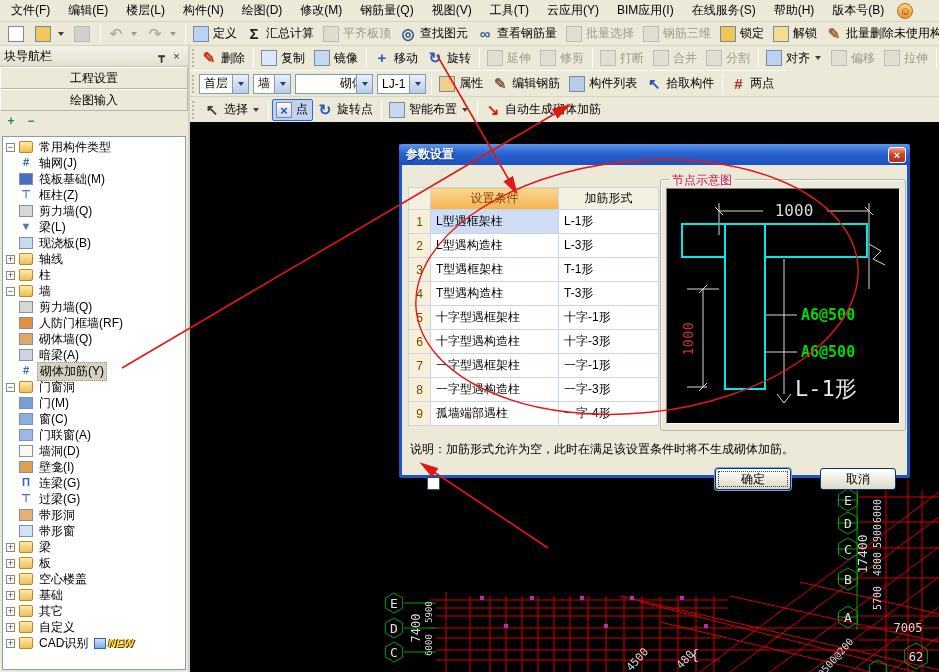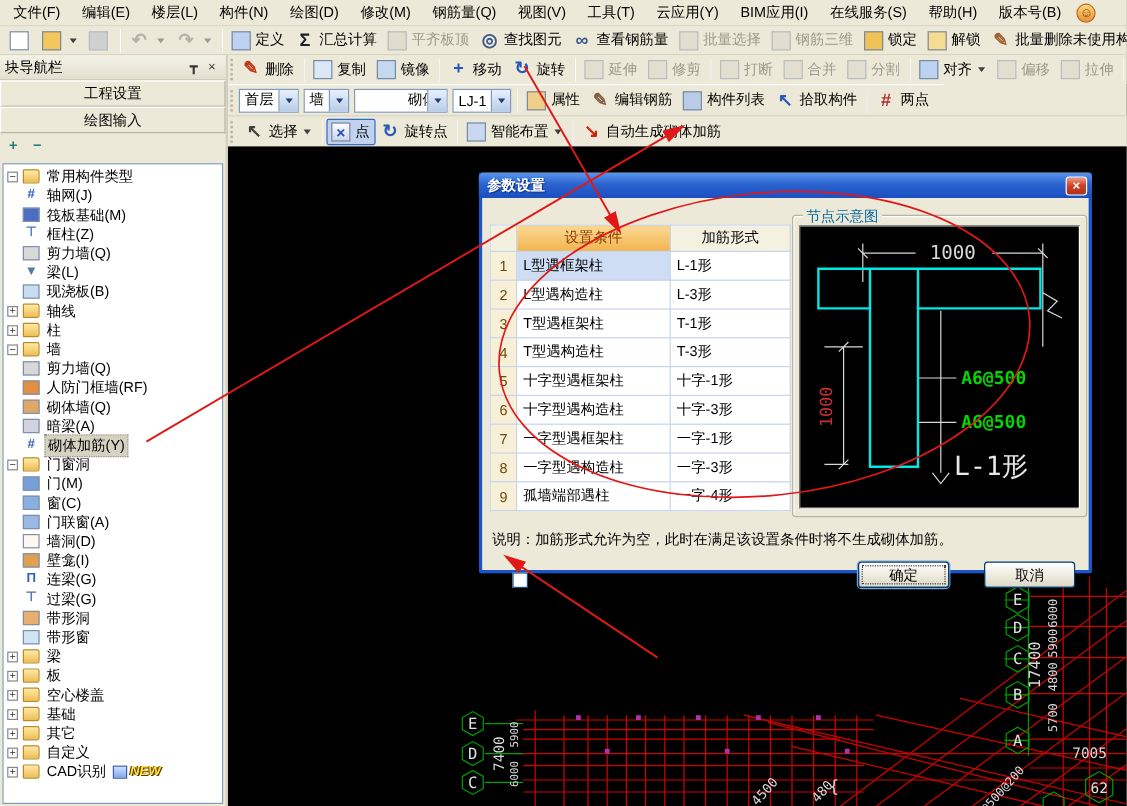--- a/index.html
+++ b/index.html
@@ -67,21 +67,21 @@
   #param-table th, #param-table td { border:1px solid #C8D4E8; height:24px; font-weight:normal; padding:0 5px; }
   #param-table th { height:22px; }
   th.corner { width:22px; background:#F4F0DE; }
   th.h-cond { width:128px; background:linear-gradient(#FBD893,#F2B44E); color:#8B3E00; font-weight:bold; }
   th.h-form { width:100px; background:#F4F1E0; }
   td.num { background:#F8EFD8; color:#6A4A00; text-align:center; }
   td.cond, td.form { background:#FFF; }
   tr.sel td.cond { background:#CFDDF4; }
 
   #gbox { position:absolute; left:258px; top:14px; width:246px; height:252px; border:1px solid #B8B4A4; border-radius:3px; box-shadow:inset 1px 1px 0 #FFF; }
-  #gbox .gb-label { position:absolute; left:8px; top:-8px; background:#ECE9D8; padding:0 3px; color:#0369a1; }
+  #gbox .gb-label { position:absolute; left:8px; top:-8px; background:#ECE9D8; padding:0 3px; color:#be185d; }
   #node-canvas { position:absolute; left:5px; top:8px; width:234px; height:236px; background:#000; border:1px solid #808080; border-right-color:#FFF; border-bottom-color:#FFF; }
 
   #dlg-note { position:absolute; left:8px; top:276px; width:496px; }
   #cb-row { position:absolute; left:10px; top:312px; display:flex; align-items:center;flex-direction:column; }
   #cb-box { width:13px; height:13px; background:#FFF; border:1px solid #1C5180; margin-right:5px; }
   .dlg-btn { position:absolute; top:303px; width:76px; height:22px; text-align:center; line-height:20px; background:linear-gradient(#FFFFFF,#F0EEE2 45%,#DDD9C8); border:1px solid #003C74; border-radius:3px; cursor:default; }
   #btn-ok { left:313px; outline:1px dotted #404040; outline-offset:-4px; box-shadow:0 0 0 1px #7AA2D8; }
   #btn-cancel { left:418px; }
 
   

